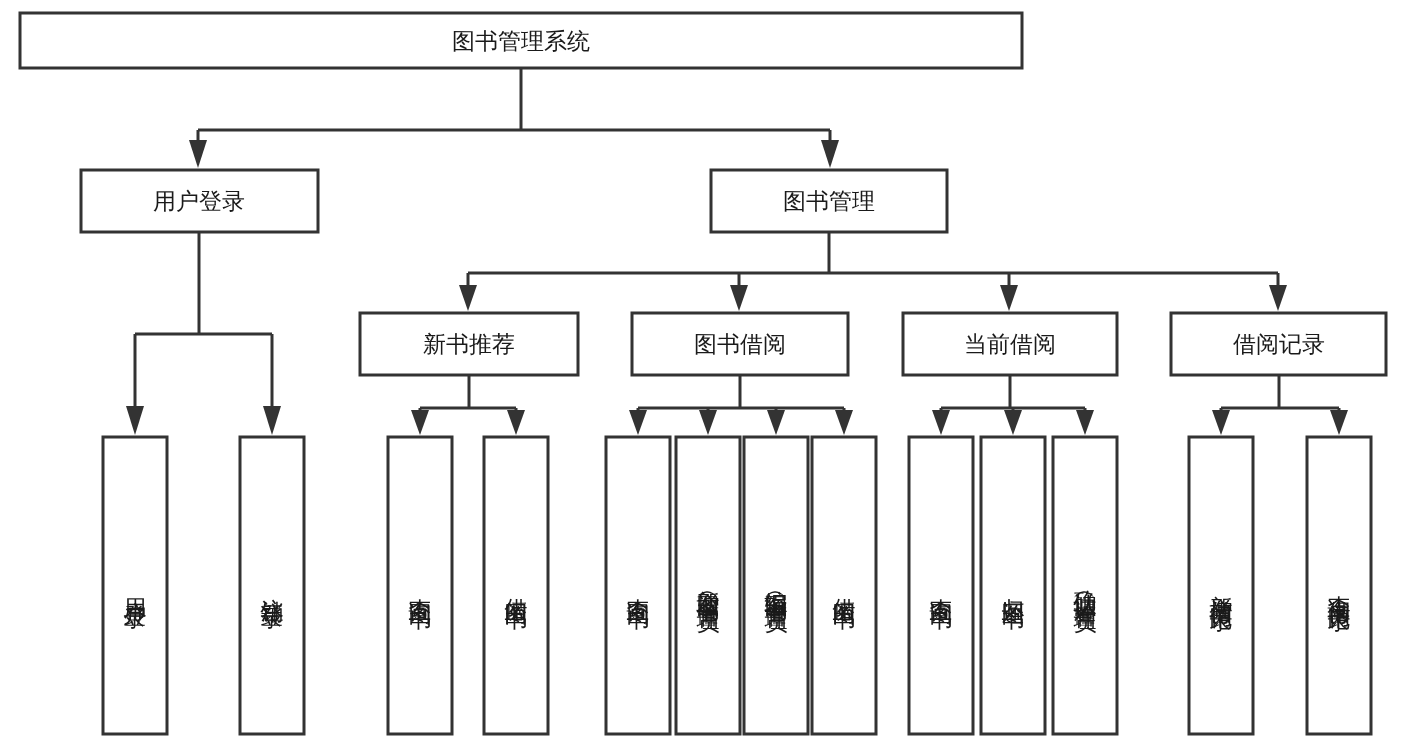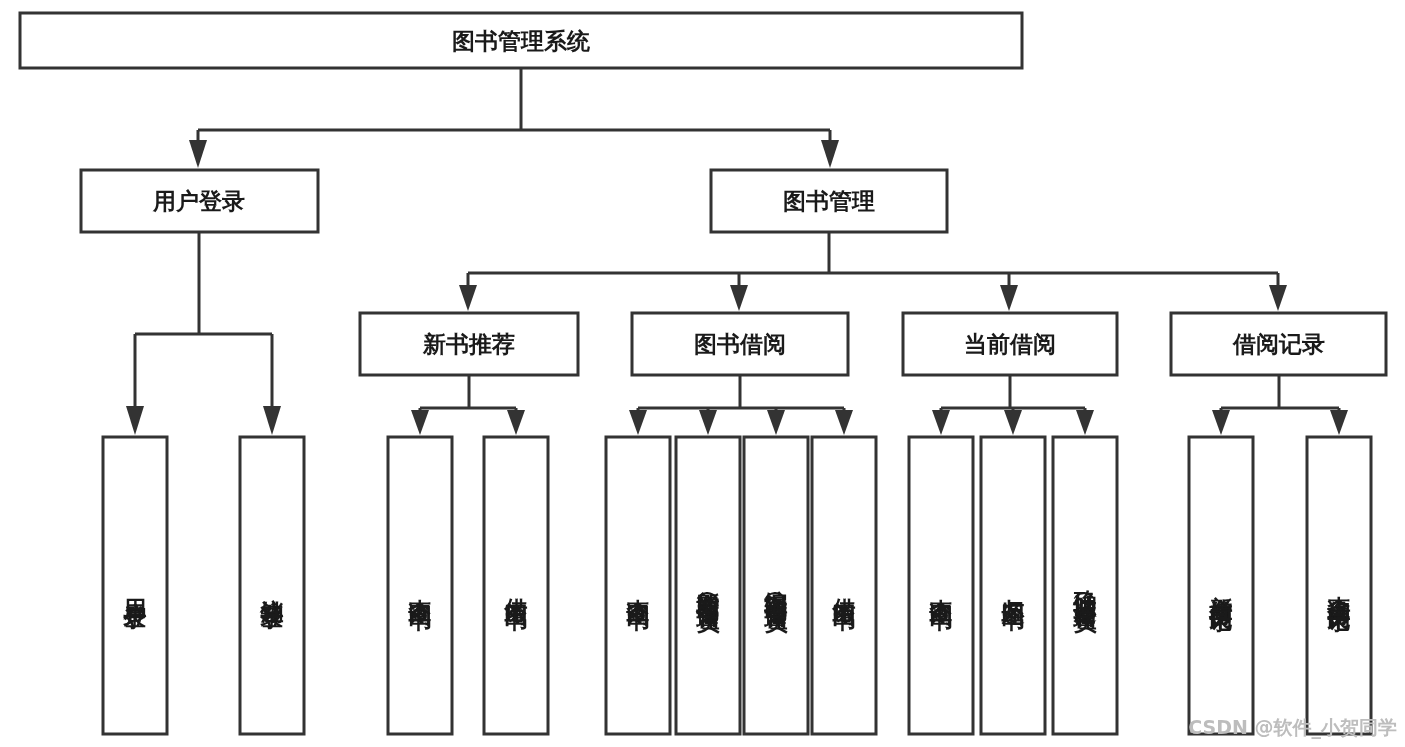--- a/index.html
+++ b/index.html
@@ -12,21 +12,20 @@
     width: 1405px;
     height: 747px;
     overflow: hidden;
     font-family: "DejaVu Sans", "Liberation Sans", sans-serif;
   }
   #diagram-root {
     position: relative;
     width: 1405px;
     height: 747px;
     background: #ffffff;
-    font-weight: bold;
   }
   svg#flow-svg {
     position: absolute;
     top: 0;
     left: 0;
     width: 1405px;
     height: 747px;
     display: block;
   }
   .node-box {
@@ -206,14 +205,13 @@
   <div class="leaf-label" style="left:606px;  top:437px; width:64px; height:297px;">查询图书</div>
   <div class="leaf-label" style="left:676px;  top:437px; width:64px; height:297px;">新增图书（管理员）</div>
   <div class="leaf-label" style="left:744px;  top:437px; width:64px; height:297px;">编辑图书（管理员）</div>
   <div class="leaf-label" style="left:812px;  top:437px; width:64px; height:297px;">借阅图书</div>
   <div class="leaf-label" style="left:909px;  top:437px; width:64px; height:297px;">查询图书</div>
   <div class="leaf-label" style="left:981px;  top:437px; width:64px; height:297px;">归还图书</div>
   <div class="leaf-label" style="left:1053px; top:437px; width:64px; height:297px;">确认归还（管理员）</div>
   <div class="leaf-label" style="left:1189px; top:437px; width:64px; height:297px;">新增借阅记录</div>
   <div class="leaf-label" style="left:1307px; top:437px; width:64px; height:297px;">查询借阅记录</div>
 
-  <div class="watermark">CSDN @软件_小贺同学</div>
 </div>
 
 </body></html>

